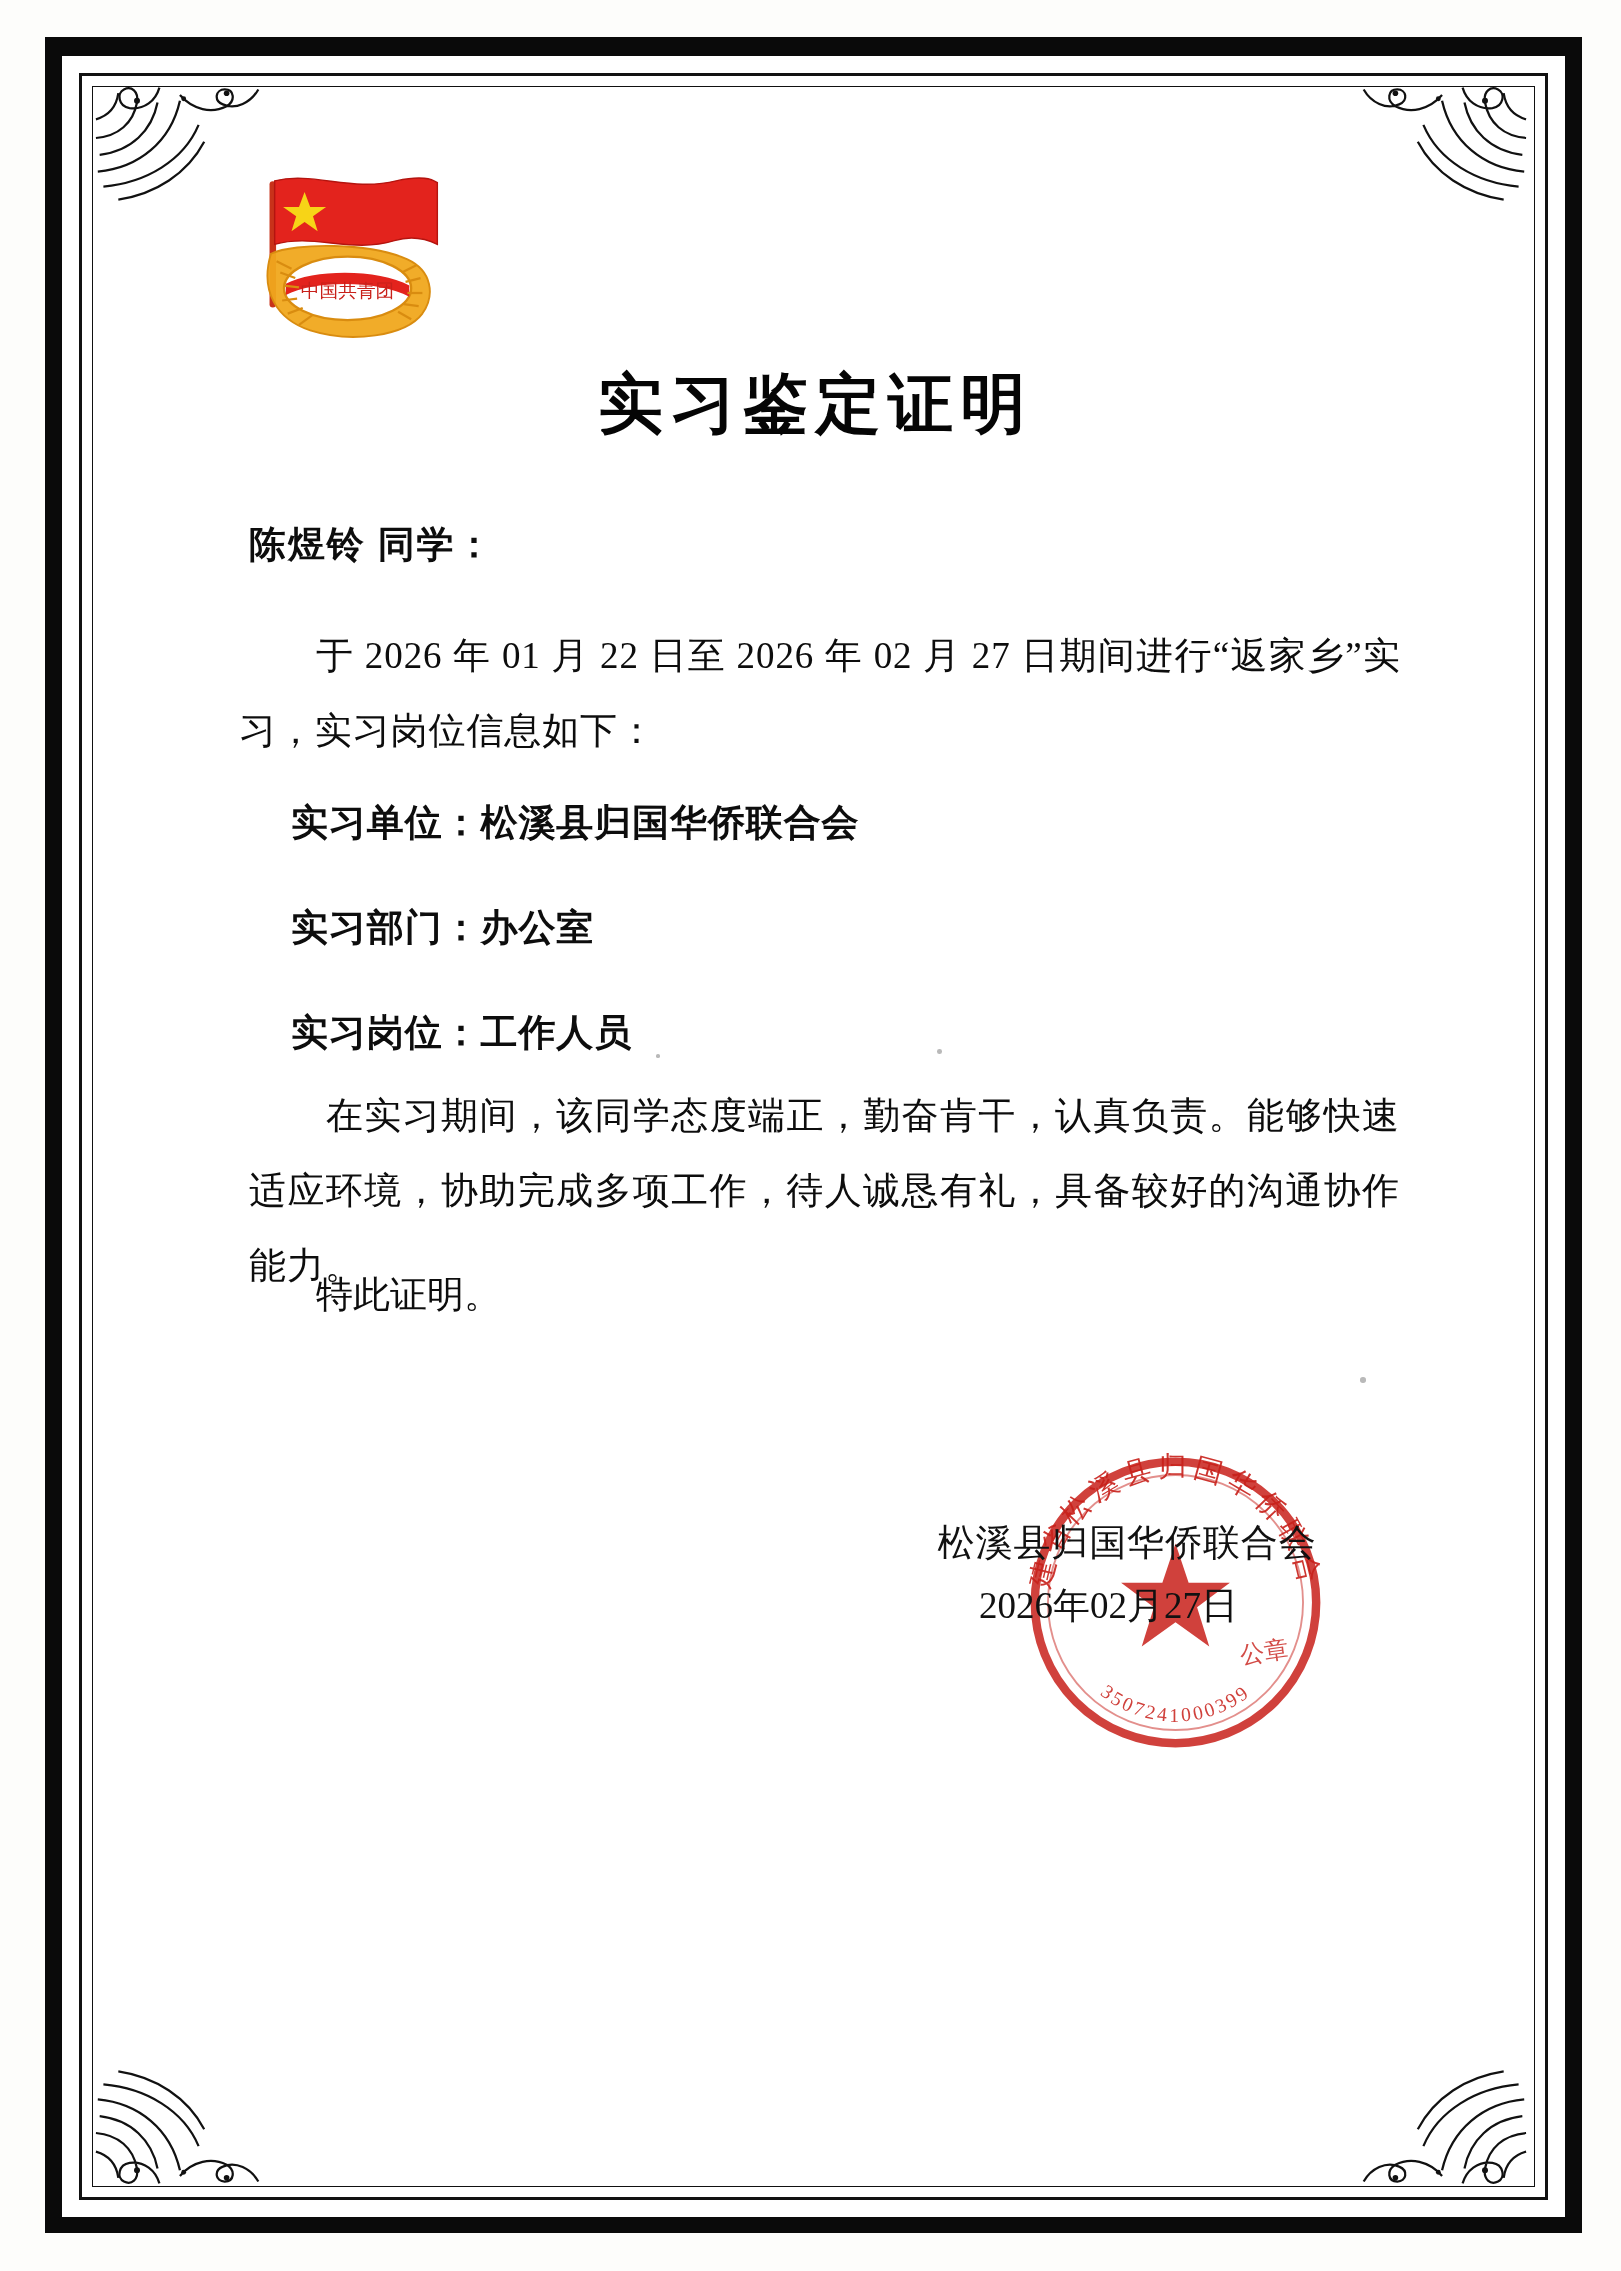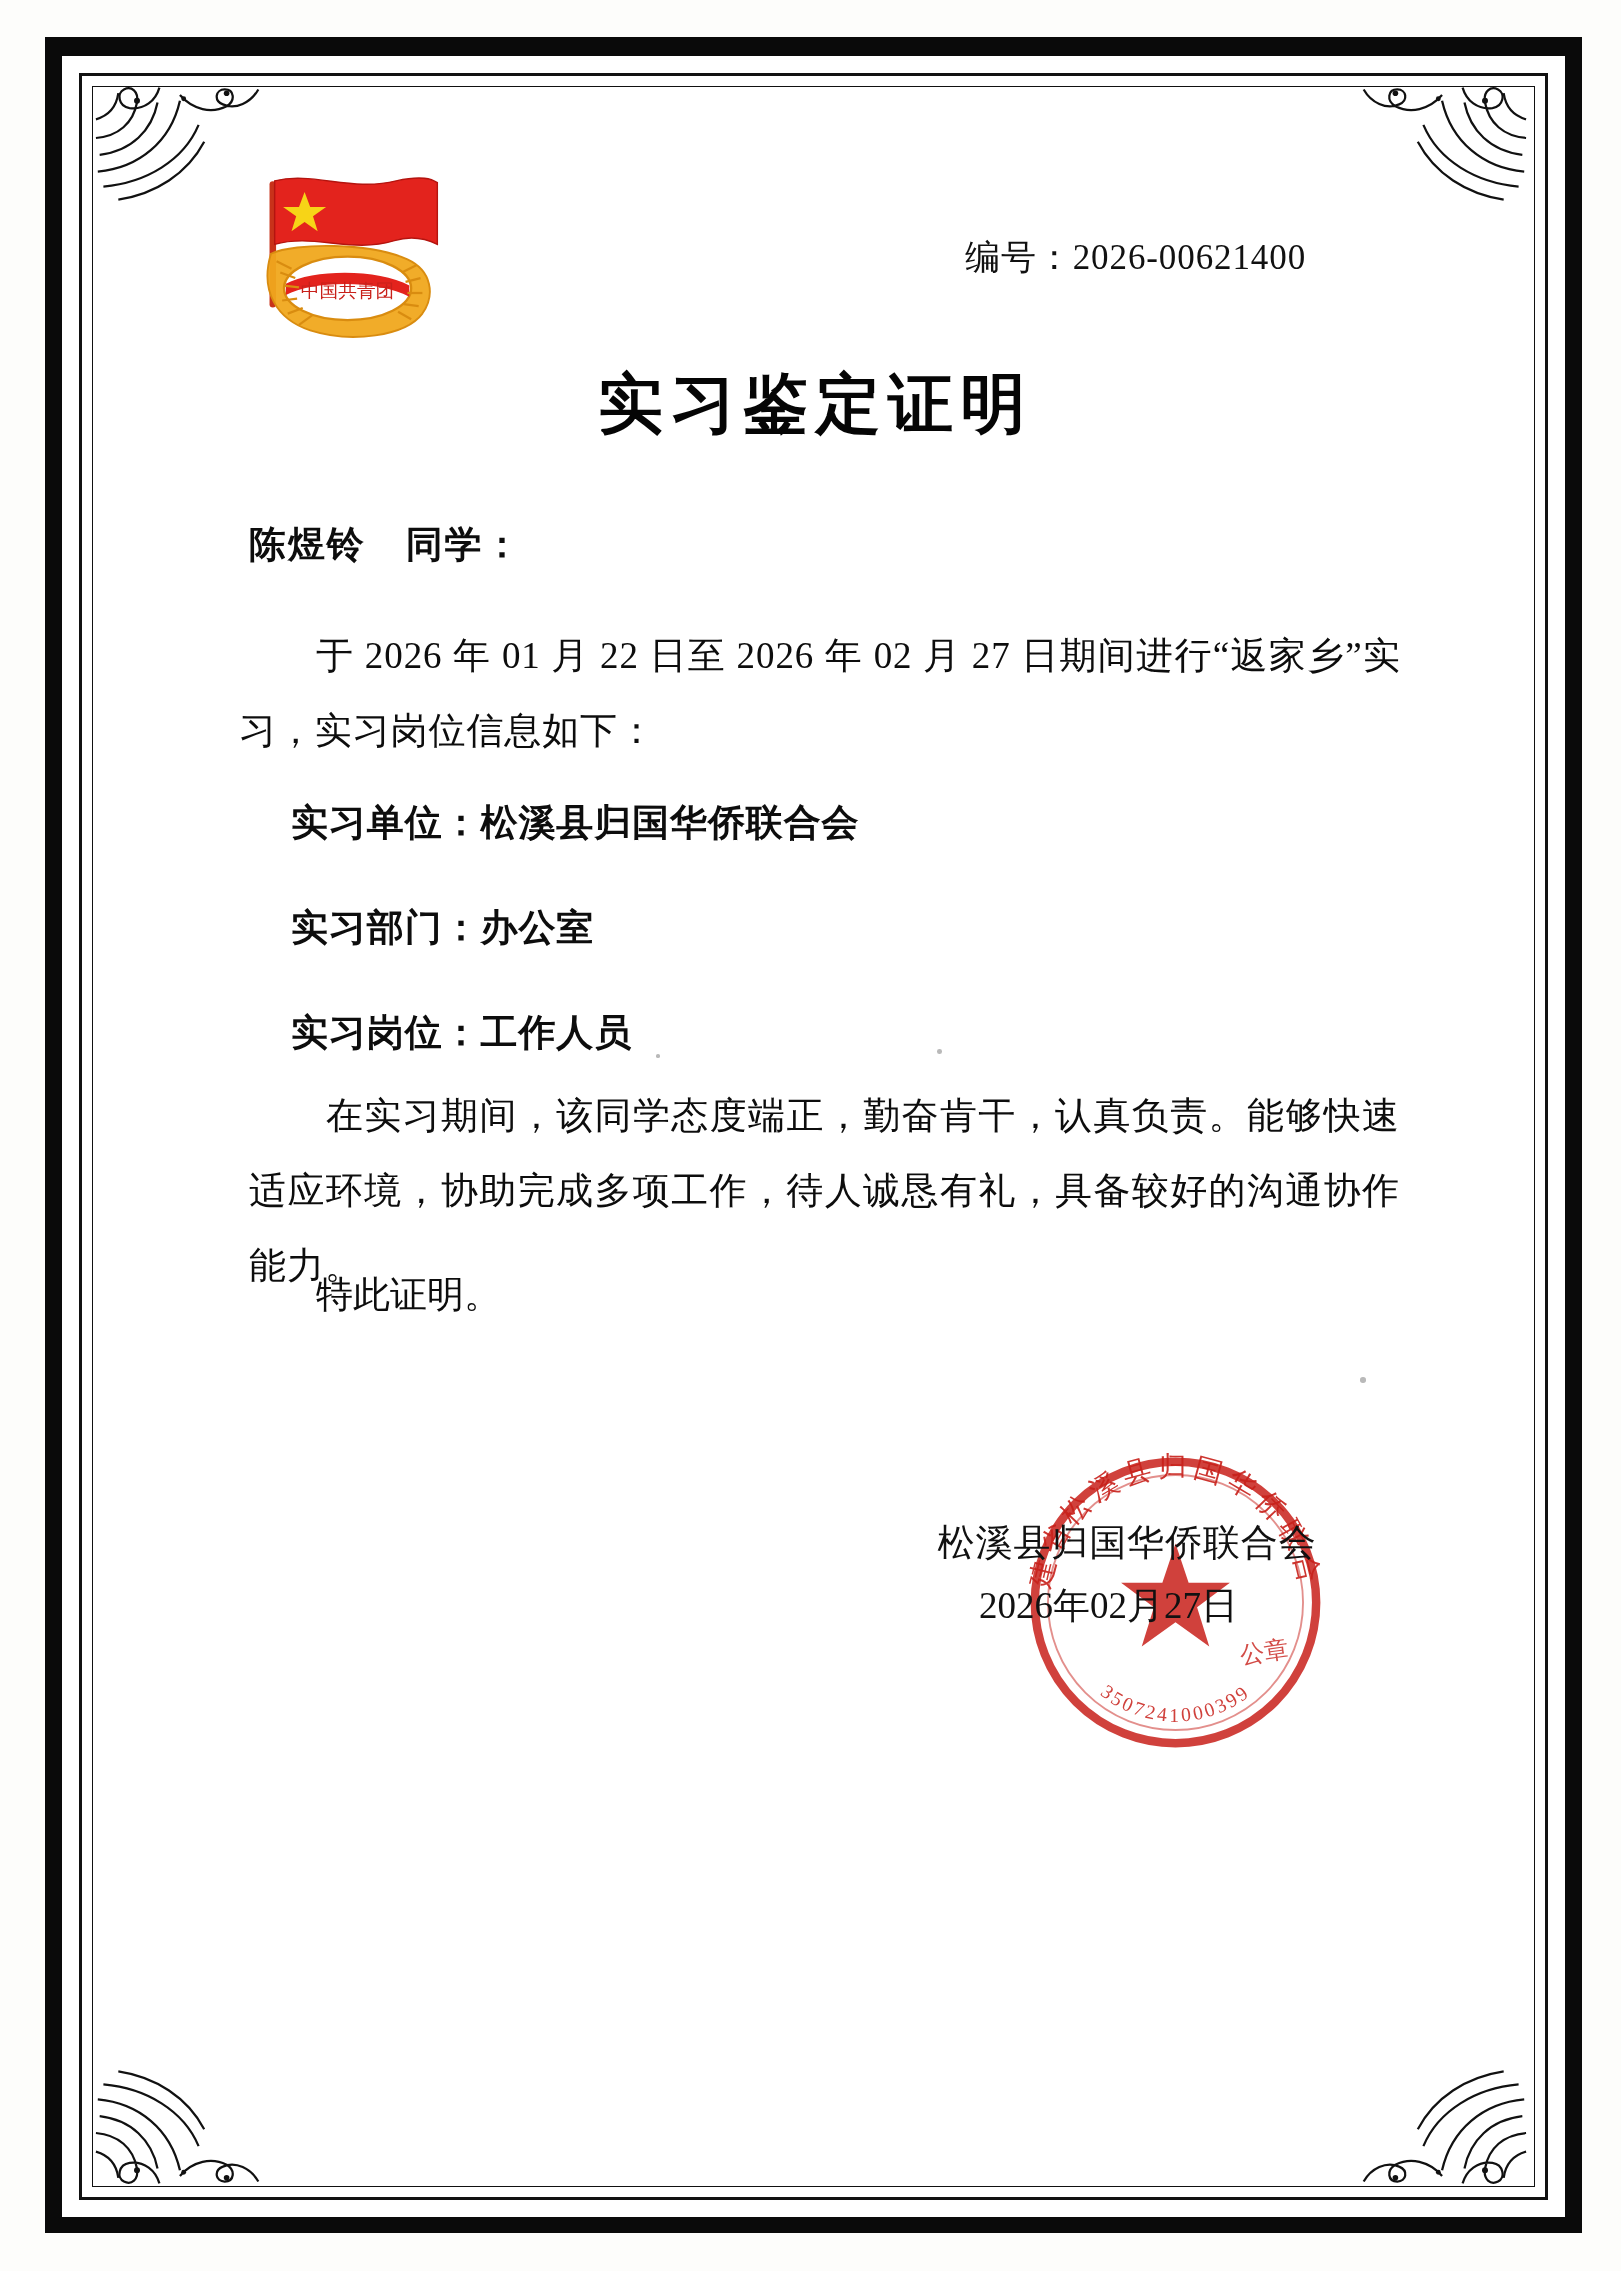--- a/index.html
+++ b/index.html
@@ -107,21 +107,21 @@
   }
 
   .salutation {
     position: absolute;
     left: 108px;
     top: 389px;
     font-size: 37px;
     font-weight: bold;
     letter-spacing: 1.9px;
   }
-  .salutation .name { margin-right: 40px; }
+  .salutation .name { margin-right: 12px; }
 
   .body-text {
     position: absolute;
     left: 98px;
     top: 487px;
     width: 1162px;
     font-size: 37px;
     line-height: 75px;
     letter-spacing: 0.9px;
     text-align: justify;
@@ -317,21 +317,20 @@
             <path d="M64 172 L78 162"></path>
           <path d="M190 108 L174 116"></path>
             <path d="M194 122 L178 126"></path>
             <path d="M196 138 L180 138"></path>
           <path d="M192 152 L176 150"></path>
             <path d="M184 166 L170 158"></path>
         </g>
       </svg>
     </div>
 
-    <div class="serial">编号：2026-00621400</div>
 
     <div class="doc-title">实习鉴定证明</div>
 
     <div class="salutation">
       <span class="name">陈煜铃</span><span>同学：</span>
     </div>
 
     <div class="body-text">
       <p class="para">于 2026 年 01 月 22 日至 2026 年 02 月 27 日期间进行“返家乡”实习，实习岗位信息如下：</p>
     </div>

